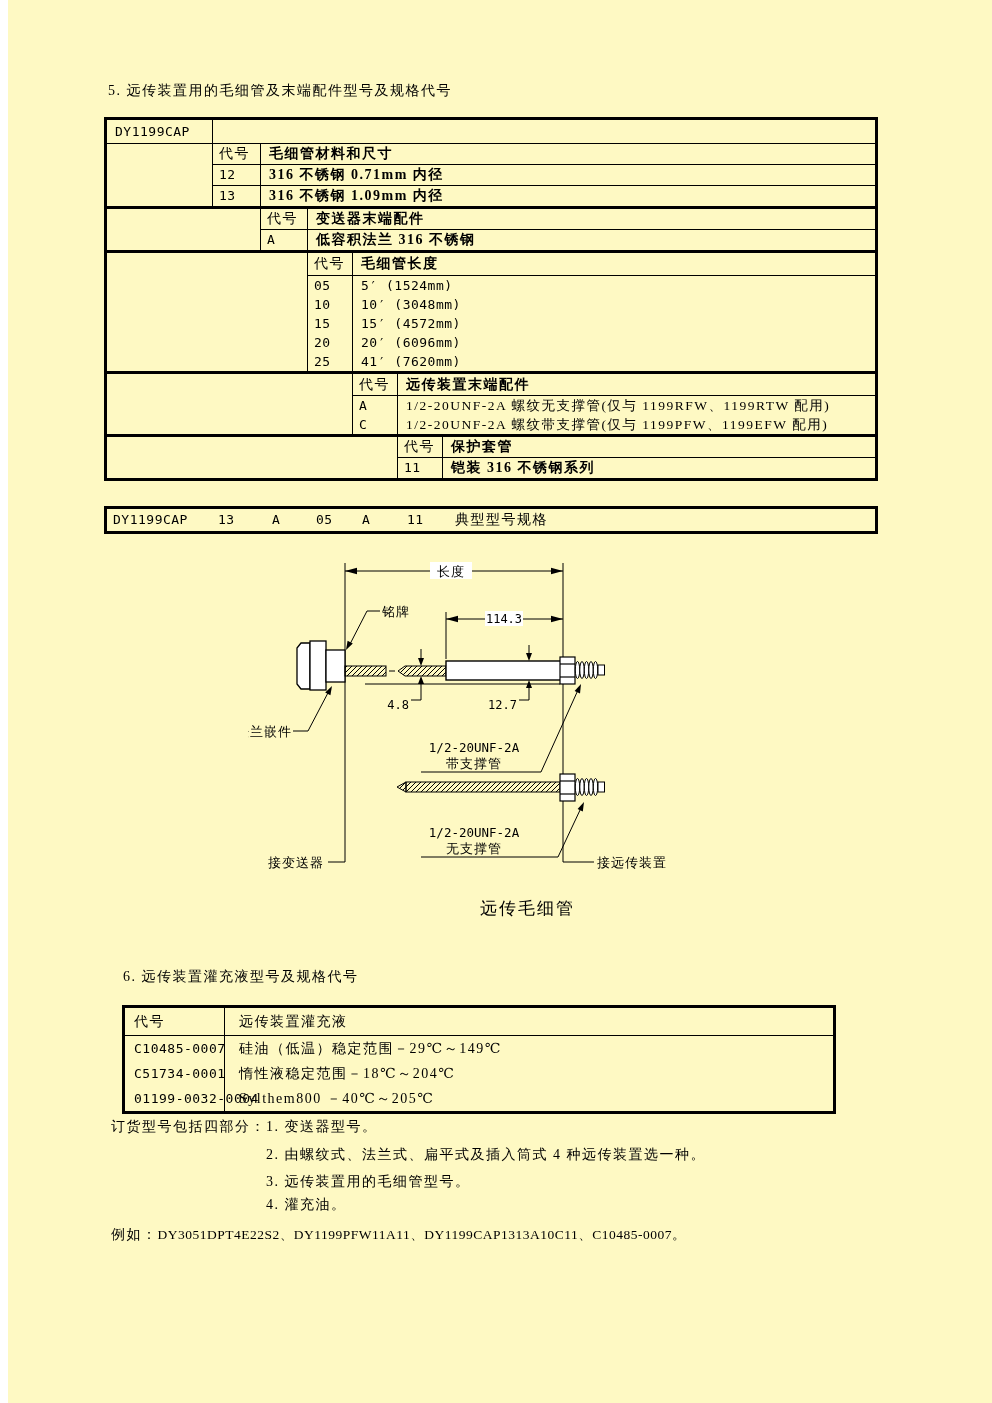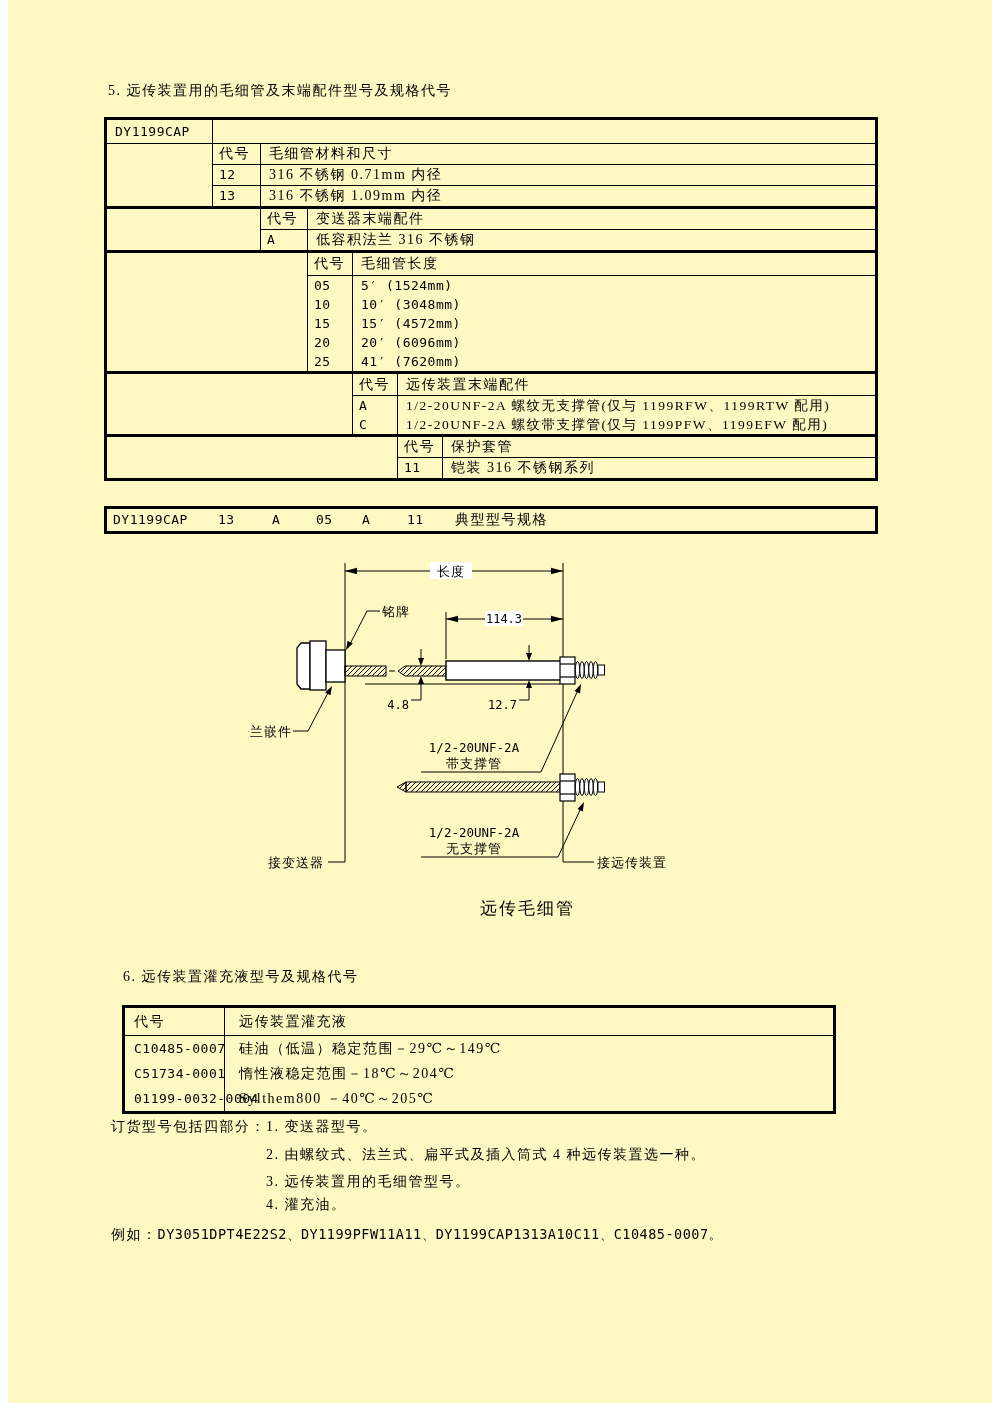--- a/index.html
+++ b/index.html
@@ -19,21 +19,21 @@
   .rowA .m{width:106px;border-right:1px solid #000;line-height:23px;padding-left:8px;font-size:13px;}
   .rowA .d{flex:1;line-height:23px;padding-left:8px;}
   .band{display:flex;}
   .sec{border-top:3px solid #000;}
   .blank{border-right:1px solid #000;flex:0 0 auto;}
   .w1{width:106px;} .w2{width:154px;} .w3{width:201px;} .w4{width:246px;} .w5{width:291px;}
   .rows{flex:1;min-width:0;}
   .r{display:flex;height:21px;line-height:20px;}
   .r.bb{border-bottom:1px solid #000;}
   .r .code{border-right:1px solid #000;padding-left:6px;flex:0 0 auto;}
-  .r .desc{flex:1;padding-left:8px;white-space:nowrap;}
+  .r .desc{flex:1;padding-left:8px;white-space:nowrap;font-weight:bold;}
   .cw1{width:48px;} .cw2{width:47px;} .cw3{width:45px;} .cw4{width:45px;} .cw5{width:45px;}
   .blk{display:flex;}
   .blk .codes{flex:0 0 auto;border-right:1px solid #000;}
   .blk .descs{flex:1;min-width:0;}
   .blk .codes div,.blk .descs div{height:19px;line-height:19px;white-space:nowrap;}
   .blk .codes div{padding-left:6px;}
   .blk .descs div{padding-left:8px;}
   .hdr3{height:23px;line-height:22px;}
   .hdr4{height:22px;line-height:21px;}
   .codefont{font-size:13px;font-family:"DejaVu Sans Mono","Liberation Mono",monospace;letter-spacing:0.5px;}
@@ -322,16 +322,16 @@
     </div>
   </div>
 
   <div class="abs body-line" style="left:103px;top:1118px;">
     <span>订货型号包括四部分：</span><span>1. 变送器型号。</span>
   </div>
   <div class="abs body-line" style="left:258px;top:1146px;text-align:right;">2. 由螺纹式、法兰式、扁平式及插入筒式 4 种远传装置选一种。</div>
   <div class="abs body-line" style="left:258px;top:1173px;">3. 远传装置用的毛细管型号。</div>
   <div class="abs body-line" style="left:258px;top:1196px;">4. 灌充油。</div>
   <div class="abs body-line" style="left:103px;top:1226px;">
-    <span>例如：</span><span class="mono" style="font-size:13.5px;">DY3051DPT4E22S2、DY1199PFW11A11、DY1199CAP1313A10C11、C10485-0007。</span>
+    <span>例如：</span><span class="mono" style="font-size:13.5px;font-family:Liberation Serif, serif;">DY3051DPT4E22S2、DY1199PFW11A11、DY1199CAP1313A10C11、C10485-0007。</span>
   </div>
 
 </div>
 
 </body></html>

